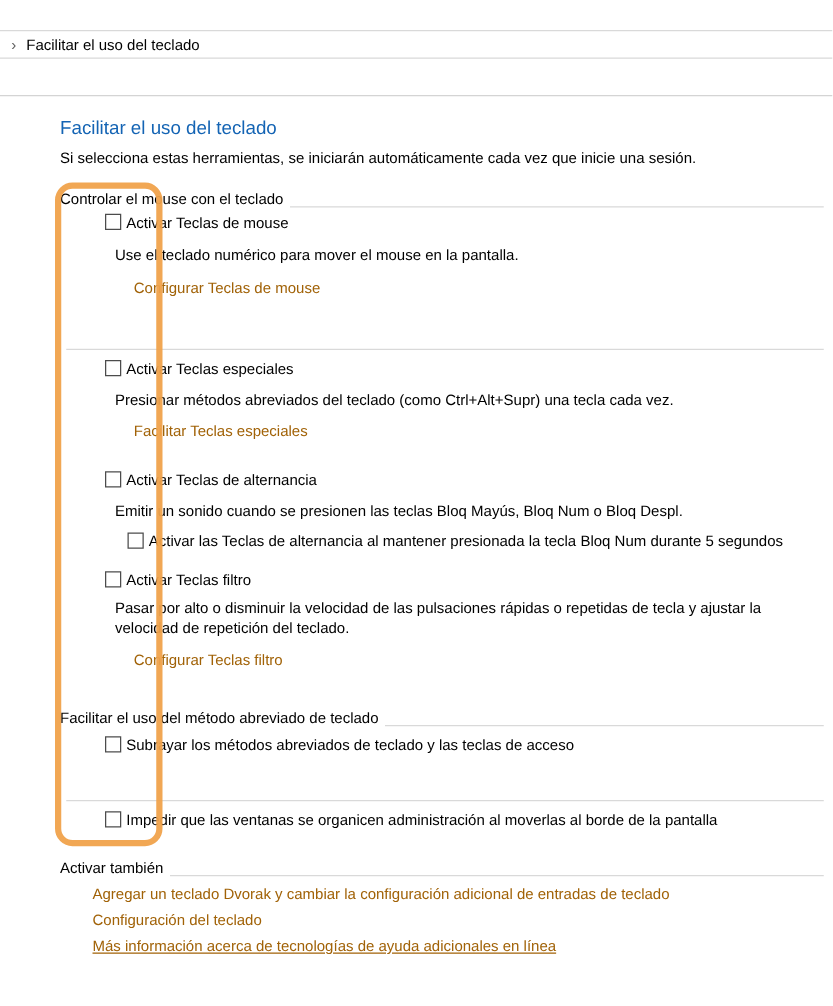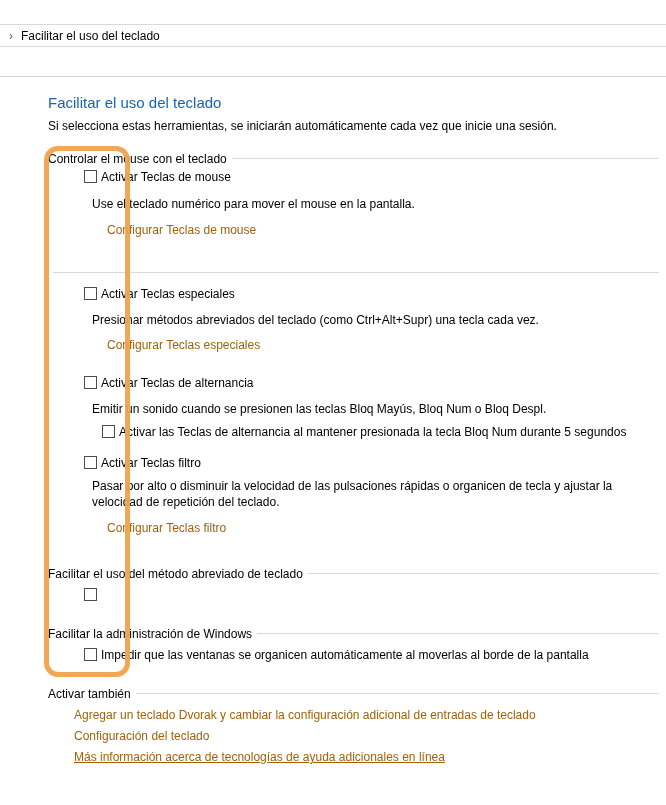--- a/index.html
+++ b/index.html
@@ -15,25 +15,25 @@
     display:flex;align-items:center;padding-left:9px;background:#fff;
   }
   .chev{color:#5f5f5f;font-size:12px;margin-right:8px;line-height:1;}
   .crumb{color:#000;cursor:default;}
   .toolbar-sep{position:absolute;top:76px;left:0;width:666px;height:1px;background:#d4d4d4;}
 
   
   .page-title{position:absolute;left:48px;top:94px;font-size:15px;color:#1464b4;}
   .page-subtitle{position:absolute;left:48px;top:119px;}
 
-  .sec{position:absolute;left:48px;right:7px;display:flex;align-items:center;height:15px;}
+  .sec{position:absolute;left:48px;right:7px;display:flex;align-items:flex-end;height:15px;}
   .sec .sec-label{white-space:nowrap;}
   .sec .rule{flex:1;height:1px;background:#d9d9d9;margin-left:5px;}
 
-  .cbrow{position:absolute;display:flex;align-items:flex-start;height:15px;white-space:nowrap;cursor:default;}
+  .cbrow{position:absolute;display:flex;align-items:center;height:15px;white-space:nowrap;cursor:default;}
   .cb{width:13px;height:13px;box-sizing:border-box;border:1px solid #4c4c4c;background:#fff;margin-right:4px;flex:0 0 auto;}
   .desc{position:absolute;left:92px;line-height:16px;}
   .lnk{position:absolute;color:#a16207;text-decoration:none;white-space:nowrap;cursor:pointer;}
   .lnk.underline{text-decoration:underline;}
 
   
   .annotation{
     position:absolute;left:44px;top:146px;width:86px;height:531px;box-sizing:border-box;
     border:5px solid #f0a24b;border-radius:14px;pointer-events:none;opacity:0.95;
   }
@@ -62,54 +62,54 @@
 <a class="lnk" style="top:223px;left:107px">Configurar Teclas de mouse</a>
 
 <div class="sec" style="top:265px">
   <span class="rule"></span>
 </div>
 <div class="cbrow" style="top:287px;left:84px">
   <span class="cb"></span>
   <span>Activar Teclas especiales</span>
 </div>
 <div class="desc" style="top:312px">Presionar métodos abreviados del teclado (como Ctrl+Alt+Supr) una tecla cada vez.</div>
-<a class="lnk" style="top:338px;left:107px">Configurar Teclas especiales</a>
+<a class="lnk" style="top:338px;left:107px">Facilitar Teclas especiales</a>
 
 <div class="cbrow" style="top:376px;left:84px">
   <span class="cb"></span>
   <span>Activar Teclas de alternancia</span>
 </div>
 <div class="desc" style="top:401px">Emitir un sonido cuando se presionen las teclas Bloq Mayús, Bloq Num o Bloq Despl.</div>
 <div class="cbrow" style="top:425px;left:102px">
   <span class="cb"></span>
   <span>Activar las Teclas de alternancia al mantener presionada la tecla Bloq Num durante 5 segundos</span>
 </div>
 
 <div class="cbrow" style="top:456px;left:84px">
   <span class="cb"></span>
   <span>Activar Teclas filtro</span>
 </div>
-<div class="desc" style="top:478px;width:556px">Pasar por alto o disminuir la velocidad de las pulsaciones rápidas o organicen de tecla y ajustar la velocidad de repetición del teclado.</div>
+<div class="desc" style="top:478px;width:556px">Pasar por alto o disminuir la velocidad de las pulsaciones rápidas o repetidas de tecla y ajustar la velocidad de repetición del teclado.</div>
 <a class="lnk" style="top:521px;left:107px">Configurar Teclas filtro</a>
 
 <div class="sec" style="top:566px">
   <span class="sec-label">Facilitar el uso del método abreviado de teclado</span>
   <span class="rule"></span>
 </div>
 <div class="cbrow" style="top:588px;left:84px">
   <span class="cb"></span>
+  <span>Subrayar los métodos abreviados de teclado y las teclas de acceso</span>
 </div>
 
 <div class="sec" style="top:626px">
-  <span class="sec-label">Facilitar la administración de Windows</span>
   <span class="rule"></span>
 </div>
 <div class="cbrow" style="top:648px;left:84px">
   <span class="cb"></span>
-  <span>Impedir que las ventanas se organicen automáticamente al moverlas al borde de la pantalla</span>
+  <span>Impedir que las ventanas se organicen administración al moverlas al borde de la pantalla</span>
 </div>
 
 <div class="sec" style="top:686px">
   <span class="sec-label">Activar también</span>
   <span class="rule"></span>
 </div>
 <a class="lnk" style="top:708px;left:74px">Agregar un teclado Dvorak y cambiar la configuración adicional de entradas de teclado</a>
 <a class="lnk" style="top:729px;left:74px">Configuración del teclado</a>
 <a class="lnk underline" style="top:750px;left:74px">Más información acerca de tecnologías de ayuda adicionales en línea</a>
 

